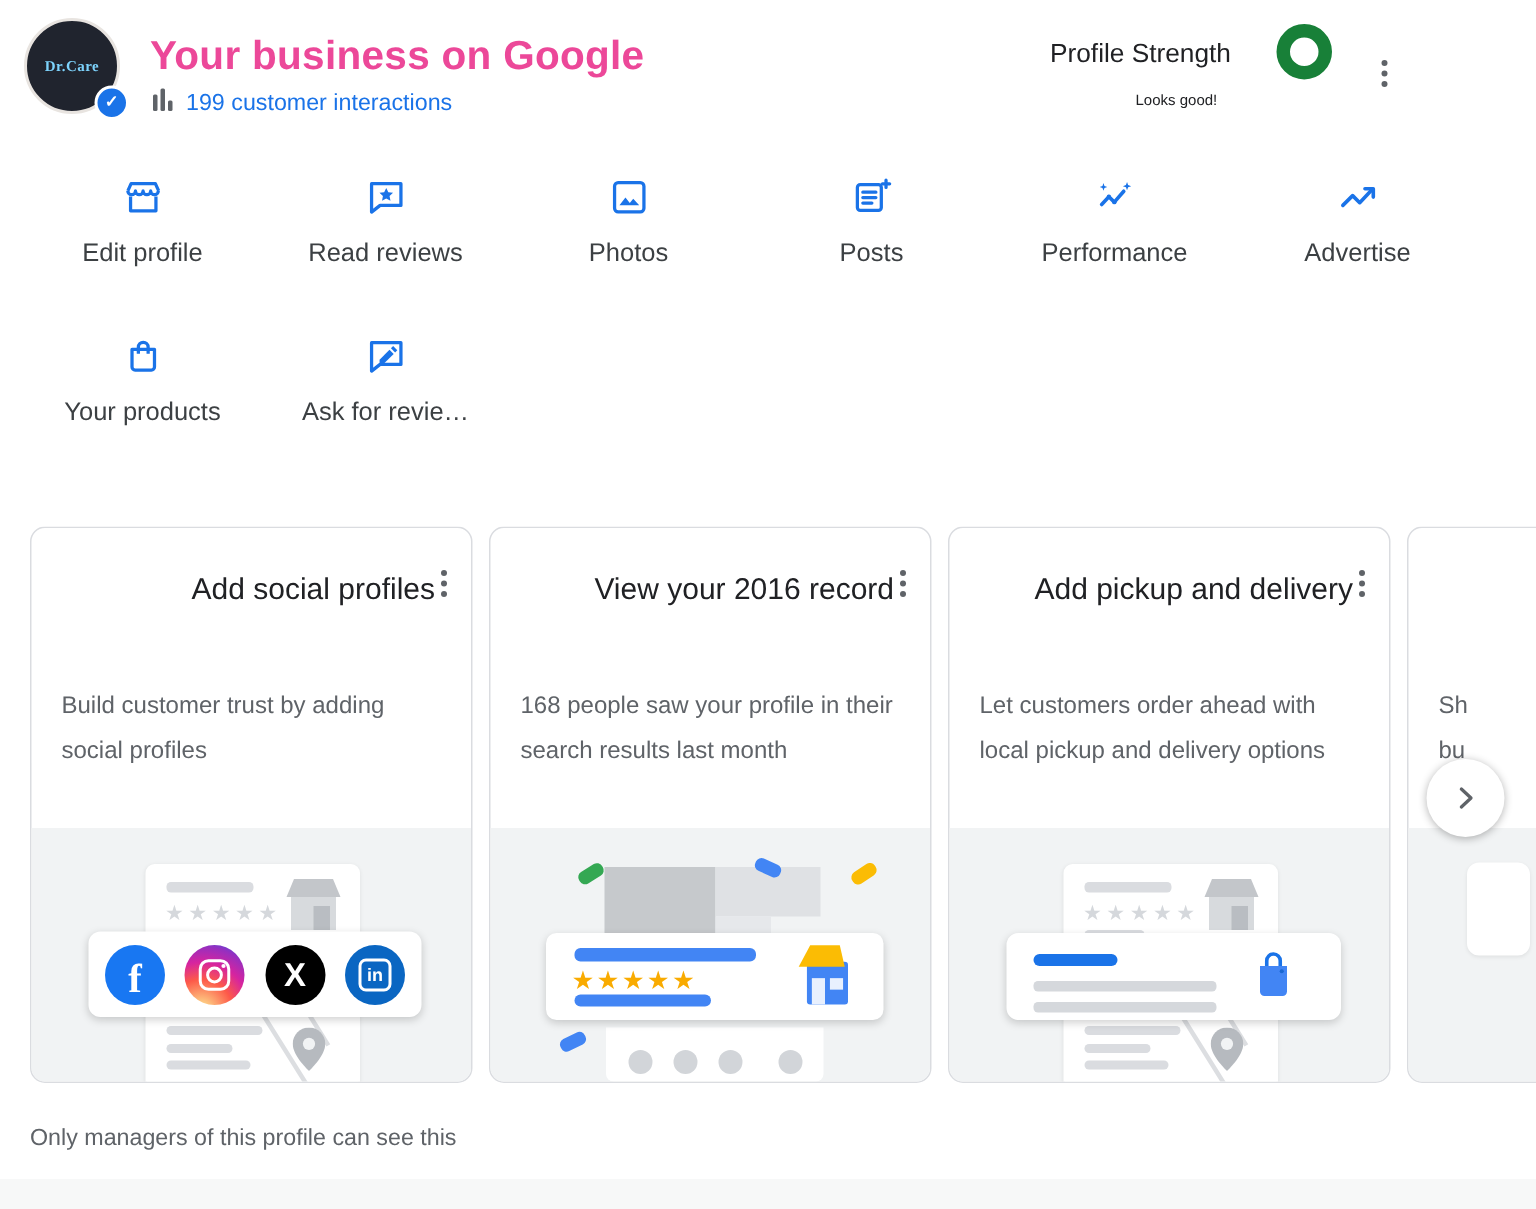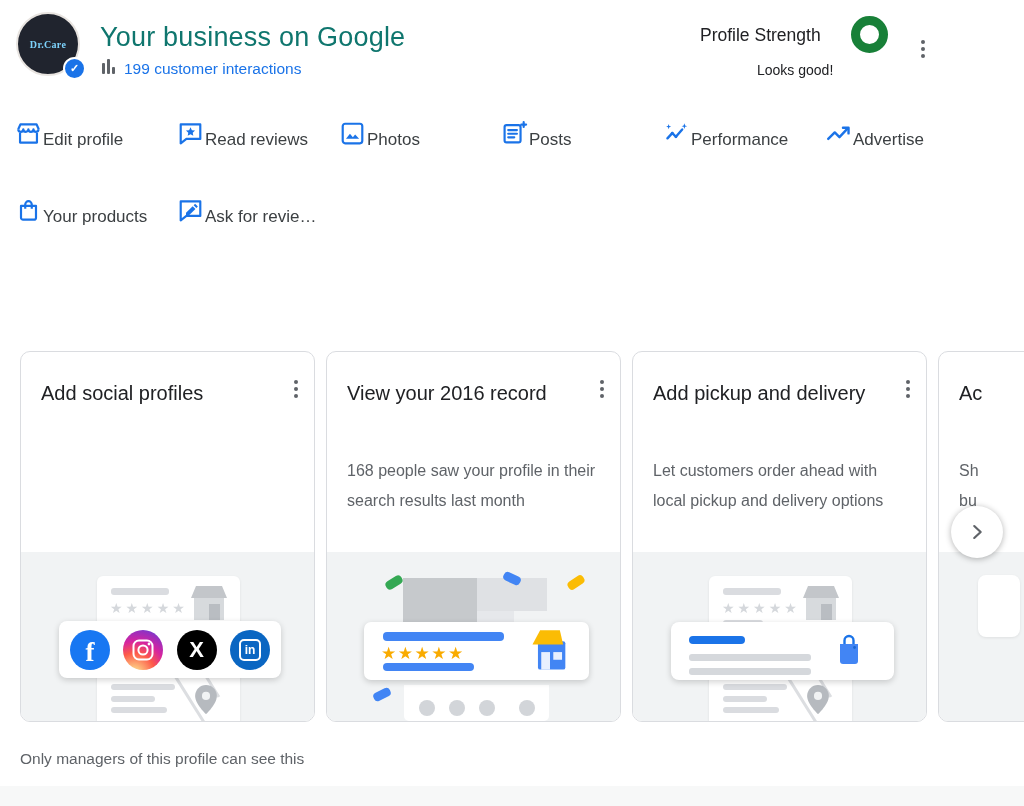--- a/index.html
+++ b/index.html
@@ -7,47 +7,47 @@
   .page { position:relative; width:1024px; height:806px; overflow:hidden; background:#fff; }
 
   
   .avatar { position:absolute; left:16px; top:12px; width:64px; height:64px; }
   .avatar-circle { width:64px; height:64px; border-radius:50%; background:#20242e; border:2px solid #e8e4e0;
                    display:flex; align-items:center; justify-content:center; }
   .avatar-text { color:#7dd3fc; font-family:"Liberation Serif", serif; font-weight:bold; font-size:10px; letter-spacing:.3px; }
   .verified-badge { position:absolute; right:-6px; bottom:-4px; width:23px; height:23px; border-radius:50%;
                     background:#1a73e8; border:2.5px solid #fff; color:#fff; font-size:11px; line-height:18px;
                     text-align:center; font-weight:bold; }
-  .page-title { position:absolute; left:100px; top:22px; font-size:27px; color:#0f766e; font-weight:400; letter-spacing:.2px; }
+  .page-title { position:absolute; left:100px; top:22px; font-size:27px; color:#ec4899; font-weight:700; letter-spacing:.2px; }
   .sub-row { position:absolute; left:102px; top:60px; display:flex; gap:9px; }
   .bar-chart-icon { display:flex; align-items:flex-end; gap:2px; height:15px; padding-bottom:1px; }
   .bar-chart-icon i { display:block; width:3px; background:#5f6368; border-radius:1px; }
   .bar-chart-icon i:nth-child(1){ height:11px; }
   .bar-chart-icon i:nth-child(2){ height:15px; }
   .bar-chart-icon i:nth-child(3){ height:7px; }
   .interactions-link { color:#1a73e8; font-size:15.5px; text-decoration:none; cursor:pointer; }
   .ps-label { position:absolute; left:700px; top:25px; font-size:17.5px; color:#202124; }
   .ps-donut { position:absolute; left:851px; top:16px; width:37px; height:37px; border:9px solid #188038; border-radius:50%; }
-  .ps-status { position:absolute; left:757px; top:62px; font-size:14px; color:#202124; }
+  .ps-status { position:absolute; left:757px; top:62px; font-size:10px; color:#202124; }
   .kebab { display:flex; flex-direction:column; gap:3px; align-items:center; cursor:pointer; background:none; border:none; padding:4px; }
   .kebab i { width:4px; height:4px; border-radius:50%; background:#5f6368; display:block; }
   .kebab-header { position:absolute; left:917px; top:36px; }
 
   
   .actions { position:absolute; left:14px; top:105px; width:972px; display:grid;
              grid-template-columns:repeat(6,162px); row-gap:32px; }
-  .action-item { display:flex; flex-direction:row; align-items:center; padding-top:12px; cursor:pointer; }
+  .action-item { display:flex; flex-direction:column; align-items:center; padding-top:12px; cursor:pointer; }
   .action-item svg { width:29px; height:29px; }
   .action-label { margin-top:13px; font-size:17px; color:#3c4043; white-space:nowrap; }
 
   
   .cards { position:absolute; left:0; top:351px; width:1024px; height:372px; display:flex; gap:11px; padding-left:20px; overflow:hidden; }
   .card { position:relative; flex:0 0 295px; width:295px; height:371px; background:#fff; border:1px solid #dadce0; border-radius:10px; }
   .card-top { padding:24px 12px 0 20px; }
-  .card-title-row { display:flex; justify-content:space-between; align-items:flex-start; min-height:80px; }
+  .card-title-row { display:flex; justify-content:flex-end; align-items:flex-start; min-height:80px; }
   .card-title { font-size:20px; line-height:34px; color:#202124; font-weight:400; max-width:232px; }
   .card-body { font-size:16px; line-height:30px; color:#5f6368; max-width:250px; }
   .card-illus { position:absolute; left:0; right:0; bottom:0; height:169px; background:#f1f3f4; border-radius:0 0 9px 9px; overflow:hidden; }
 
   
   .mock-doc { position:absolute; left:76px; top:24px; width:143px; height:148px; background:#fff; border-radius:6px 6px 0 0; box-shadow:0 1px 3px rgba(0,0,0,.08); }
   .gbar { position:absolute; background:#dadce0; border-radius:3px; }
   .gray-stars { position:absolute; left:13px; top:24px; color:#d5d8dc; font-size:14px; letter-spacing:3px; }
   .mock-storefront { position:absolute; left:92px; top:8px; }
   .roads { position:absolute; }
@@ -185,20 +185,21 @@
     <article class="card">
       <div class="card-top">
         <div class="card-title-row">
           <h2 class="card-title">Add social profiles</h2>
           <button class="kebab">
               <i></i>
               <i></i>
               <i></i>
             </button>
         </div>
+        <p class="card-body">Build customer trust by adding social profiles</p>
       </div>
       <div class="card-illus">
         <div class="mock-doc">
           <span class="gbar" style="left:14px; top:12px; width:58px; height:7px;"></span>
           <span class="gray-stars">★★★★★</span>
           <svg class="mock-storefront" width="40" height="38" viewBox="0 0 40 38">
             <path d="M2 14 L7 2 H33 L38 14 Z" fill="#c3c6ca"></path>
             <rect x="5" y="14" width="30" height="22" fill="#d7dadd"></rect>
             <rect x="20" y="20" width="11" height="16" fill="#b9bdc2"></rect>
           </svg>

